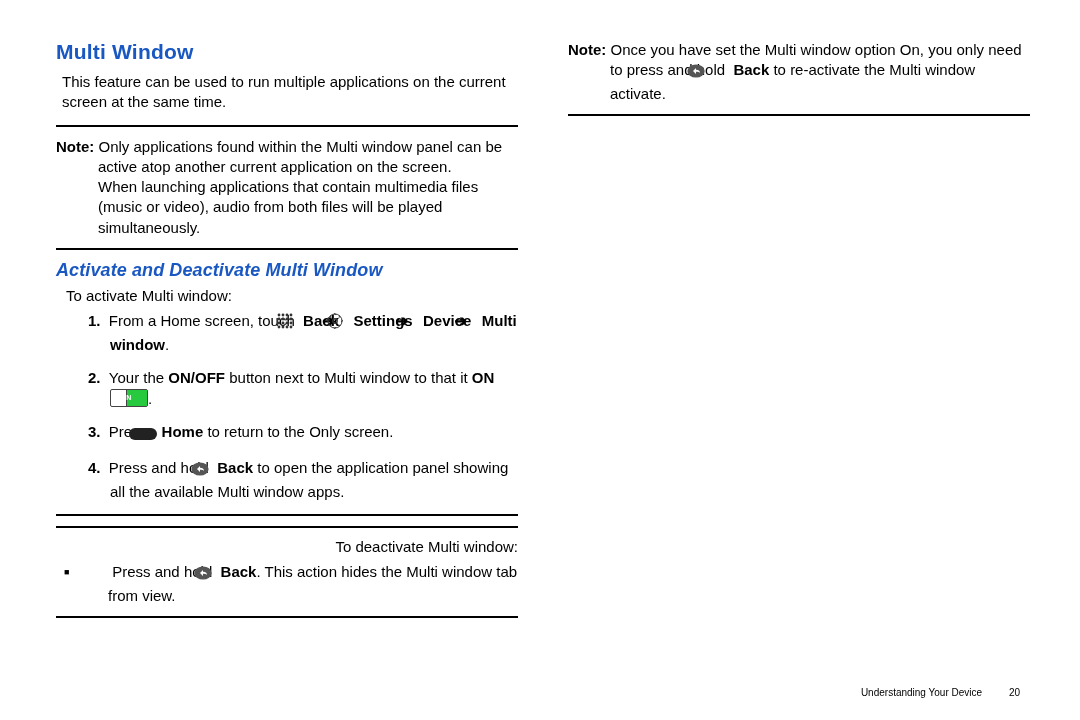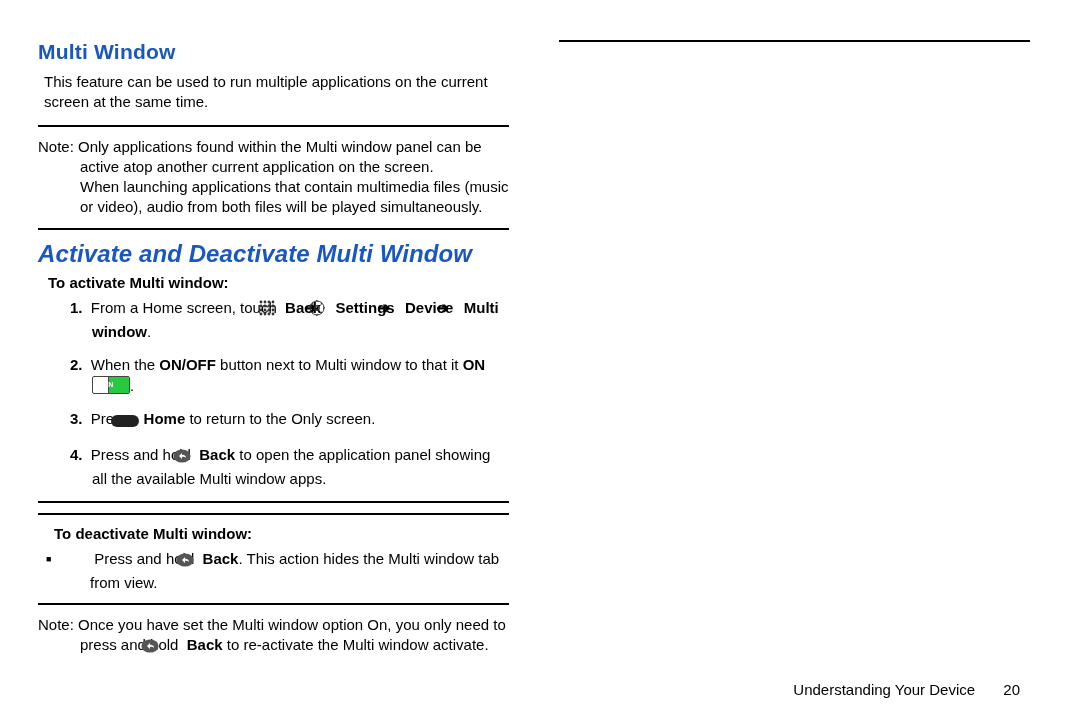--- a/index.html
+++ b/index.html
@@ -7,62 +7,62 @@
     padding: 0;
     font-family: Arial, Helvetica, sans-serif;
     font-size: 15px;
     color: #000;
     width: 1080px;
     height: 720px;
     background: #fff;
     position: relative;
   }
   .page {
-    padding: 40px 50px 30px 38px;
+    padding: 40px 50px 30px 56px;
     column-count: 2;
     column-gap: 50px;
     column-fill: auto;
     height: 620px;
   }
   h1 {
     color: #1957c2;
     font-weight: 900;
     font-size: 21px;
     margin: 0 0 8px 0;
     font-family: Arial, Helvetica, sans-serif;
     letter-spacing: 0.2px;
   }
   h2 {
     color: #1957c2;
     font-style: italic;
     font-weight: 900;
-    font-size: 24px;
+    font-size: 18px;
     margin: 10px 0 6px 0;
     letter-spacing: 0.1px;
   }
   p.intro {
     margin: 4px 0 12px 6px;
     line-height: 1.35;
   }
   .hr {
     border: none;
     border-top: 2px solid #000;
     margin: 10px 0;
   }
   .labelBlock .label {
-    font-weight: normal;
+    font-weight: bold;
   }
   .labelBlock {
     margin: 6px 0 10px 0;
     padding-left: 42px;
     text-indent: -42px;
     line-height: 1.35;
   }
   .subhead {
-    font-weight: bold;
+    font-weight: normal;
     margin: 6px 0 6px 10px;
   }
   ol.steps {
     list-style: none;
     margin: 0 0 10px 0;
     padding-left: 32px;
   }
   ol.steps > li {
     margin-bottom: 12px;
     line-height: 1.4;
@@ -119,21 +119,21 @@
     font-size: 7px;
     font-weight: bold;
     text-align: center;
     line-height: 16px;
     border-left: 1px solid #444;
   }
   .footer {
     position: absolute;
     bottom: 22px;
     right: 60px;
-    font-size: 15px;
+    font-size: 10px;
   }
   .footer .pagenum { margin-left: 24px; }
   .nowrapseg { white-space: nowrap; }
 </style>
 </head>
 <body>
 
 <div class="page">
 
   <h1>Multi Window</h1>
@@ -187,42 +187,42 @@
                 </g>
               </g>
             </svg></span>
       <b>Settings</b></span>
       <b><span class="arrow">➔</span>
       <span>Device</span>
       <span class="arrow">➔</span>
       <span>Multi window</span></b><span>.</span>
     </li>
     <li>
-      <span class="num">2.</span>&nbsp;&nbsp;<span>When the </span><b>ON/OFF</b><span> button next to Multi window to that it </span><b>ON</b>
+      <span class="num">2.</span>&nbsp;&nbsp;<span>Your the </span><b>ON/OFF</b><span> button next to Multi window to that it </span><b>ON</b>
       <span class="switch"><span class="knob">ON</span></span><span>.</span>
     </li>
     <li>
       <span class="num">3.</span>&nbsp;&nbsp;<span>Press </span><span class="nowrapseg"><span class="icon"><svg width="28" height="12" viewBox="0 0 28 12">
               <rect x="0" y="0" width="28" height="12" rx="6" fill="#222"></rect>
             </svg></span>
       <b>Home</b></span><span> to return to the Only screen.</span>
     </li>
     <li>
       <span class="num">4.</span>&nbsp;&nbsp;<span>Press and hold </span><span class="nowrapseg"><span class="icon"><svg width="18" height="14" viewBox="0 0 18 14">
               <ellipse cx="9" cy="7" rx="8.6" ry="6.6" fill="#555"></ellipse>
               <path d="M6 7 L9 4 L9 5.7 C12 5.7 13 7 13 9 C12 7.8 11 7.8 9 7.8 L9 10 Z" fill="#fff"></path>
             </svg></span>
       <b>Back</b></span><span> to open the application panel showing all the available Multi window apps.</span>
     </li>
   </ol>
 
   <hr class="hr">
   <hr class="hr">
 
-  <div class="subhead" style="margin-left:16px;">To deactivate Multi window:</div>
+  <div class="subhead" style="margin-left:0;text-align:right;">To deactivate Multi window:</div>
   <ul class="bullet">
     <li>
       <span>Press and hold </span><span class="nowrapseg"><span class="icon"><svg width="18" height="14" viewBox="0 0 18 14">
               <ellipse cx="9" cy="7" rx="8.6" ry="6.6" fill="#555"></ellipse>
               <path d="M6 7 L9 4 L9 5.7 C12 5.7 13 7 13 9 C12 7.8 11 7.8 9 7.8 L9 10 Z" fill="#fff"></path>
             </svg></span>
       <b>Back</b></span><span>. This action hides the Multi window tab from view.</span>
     </li>
   </ul>
 

